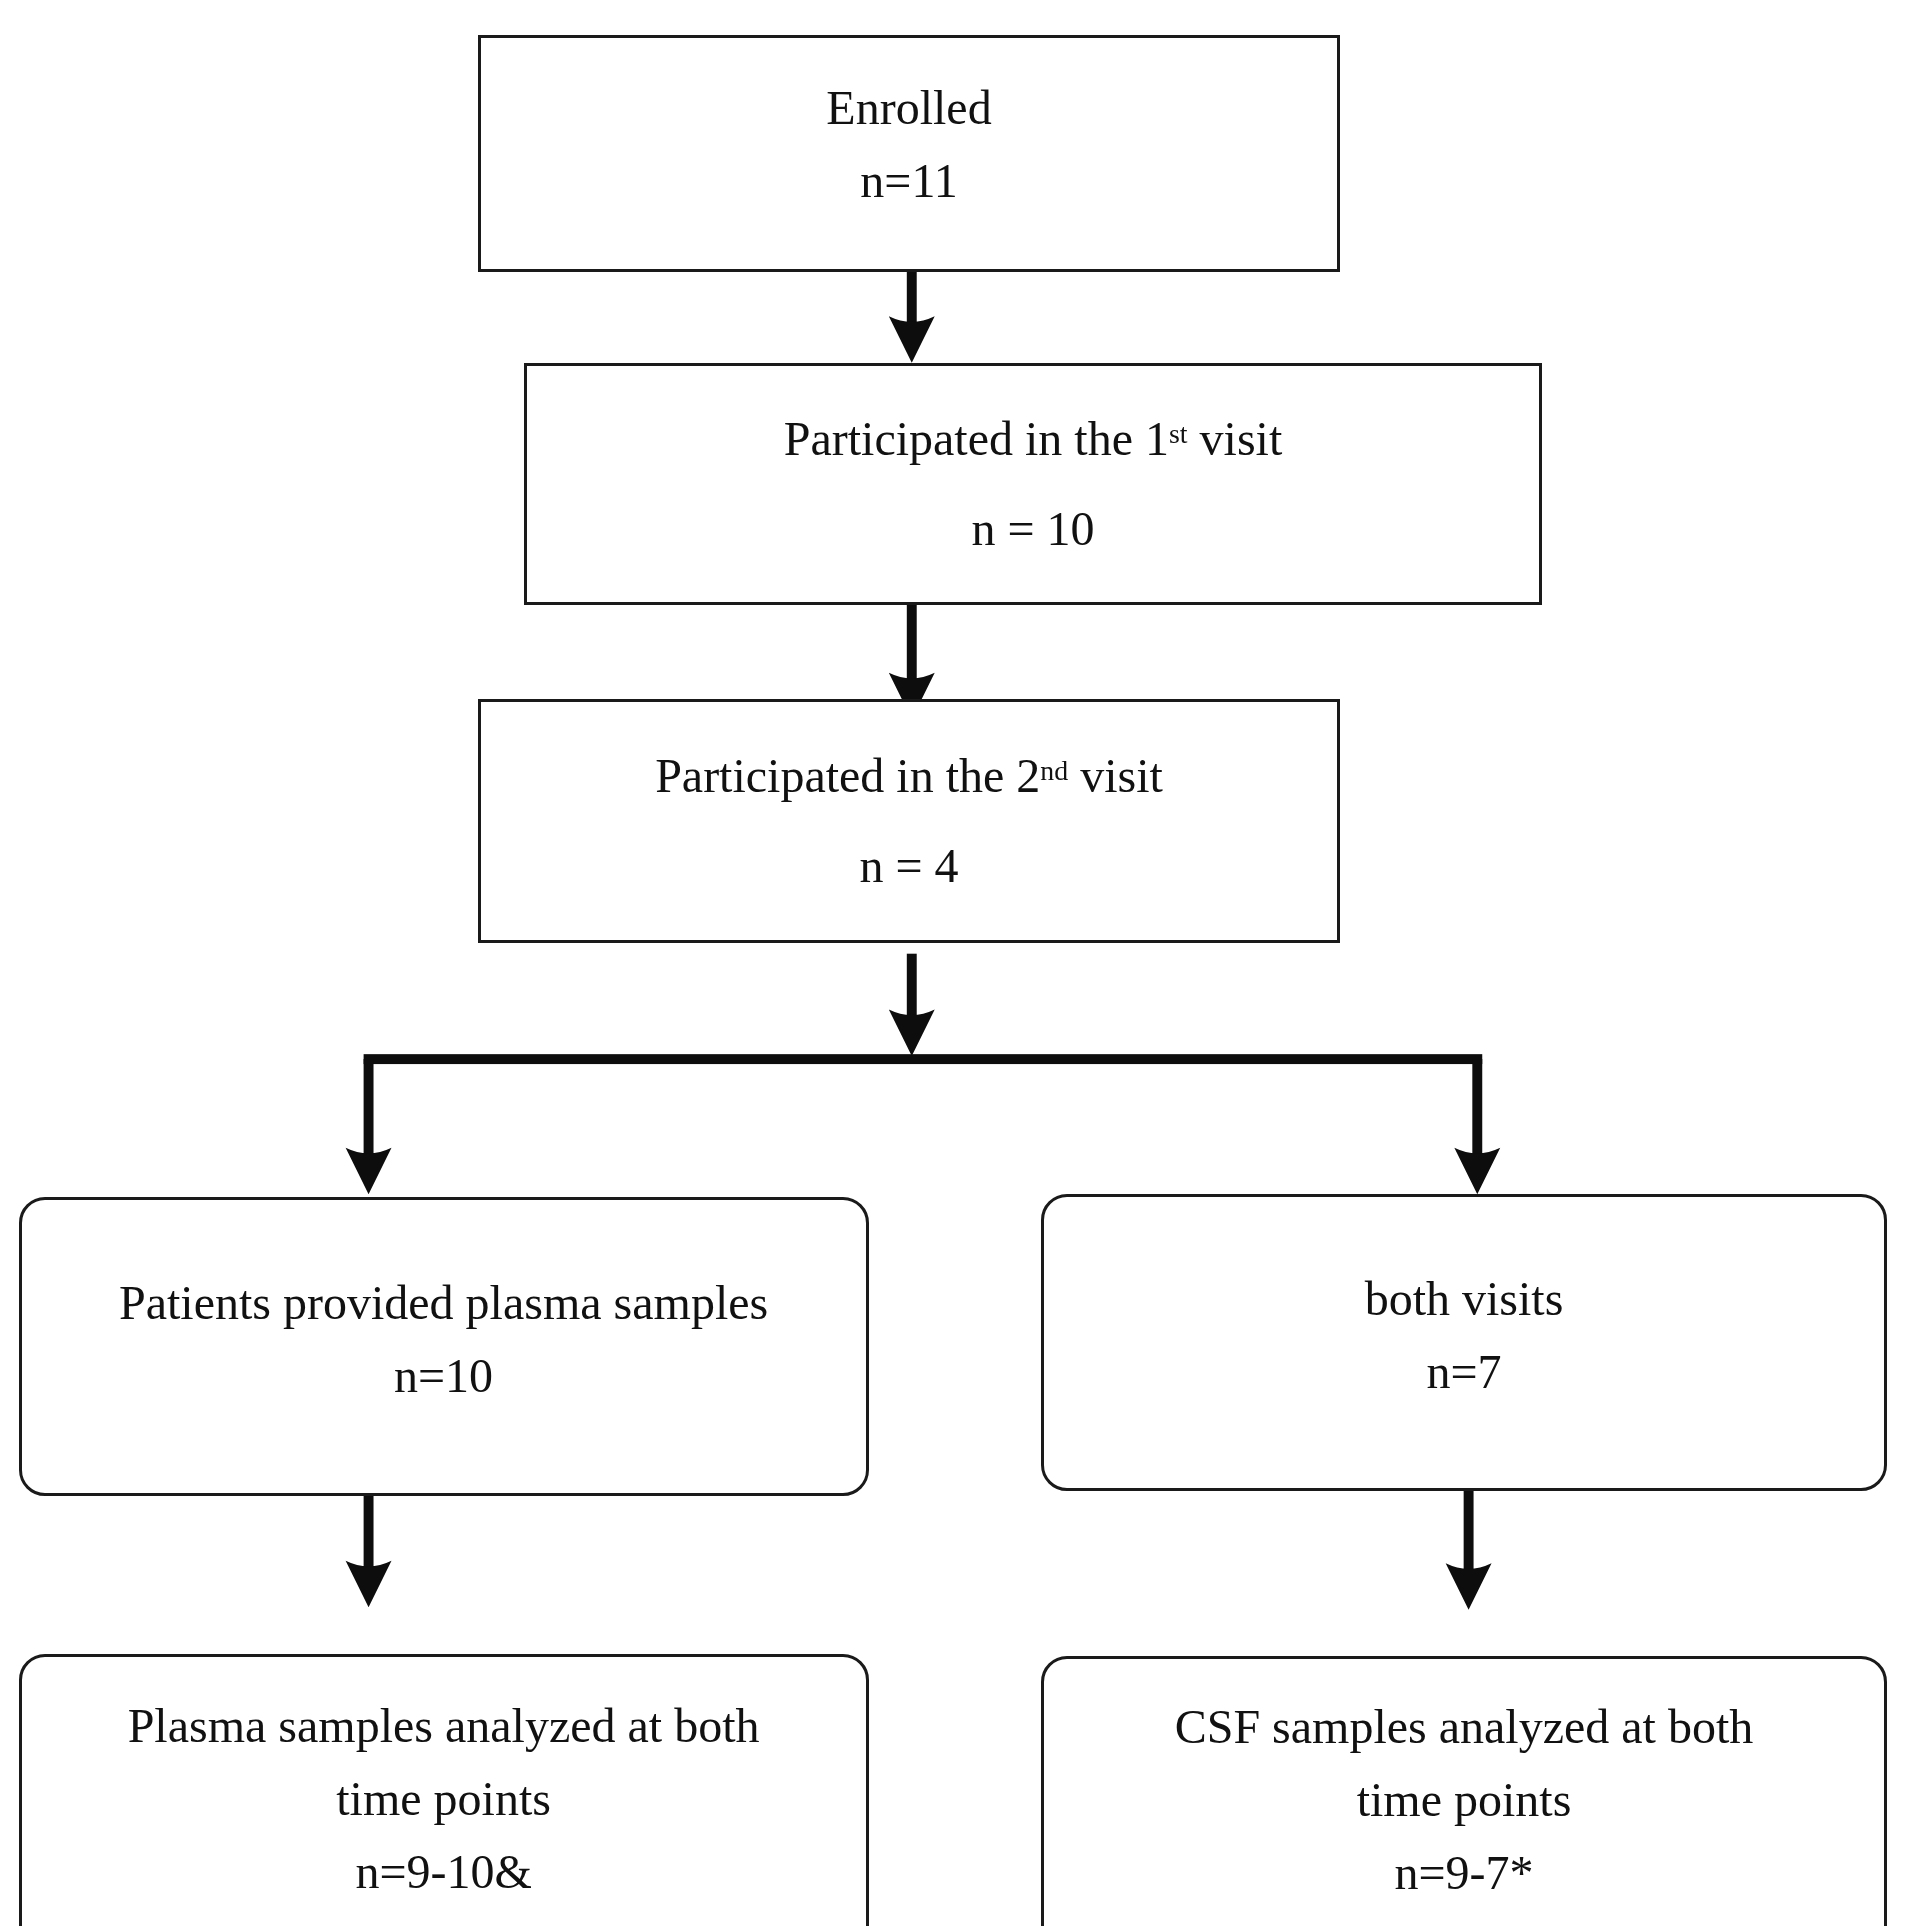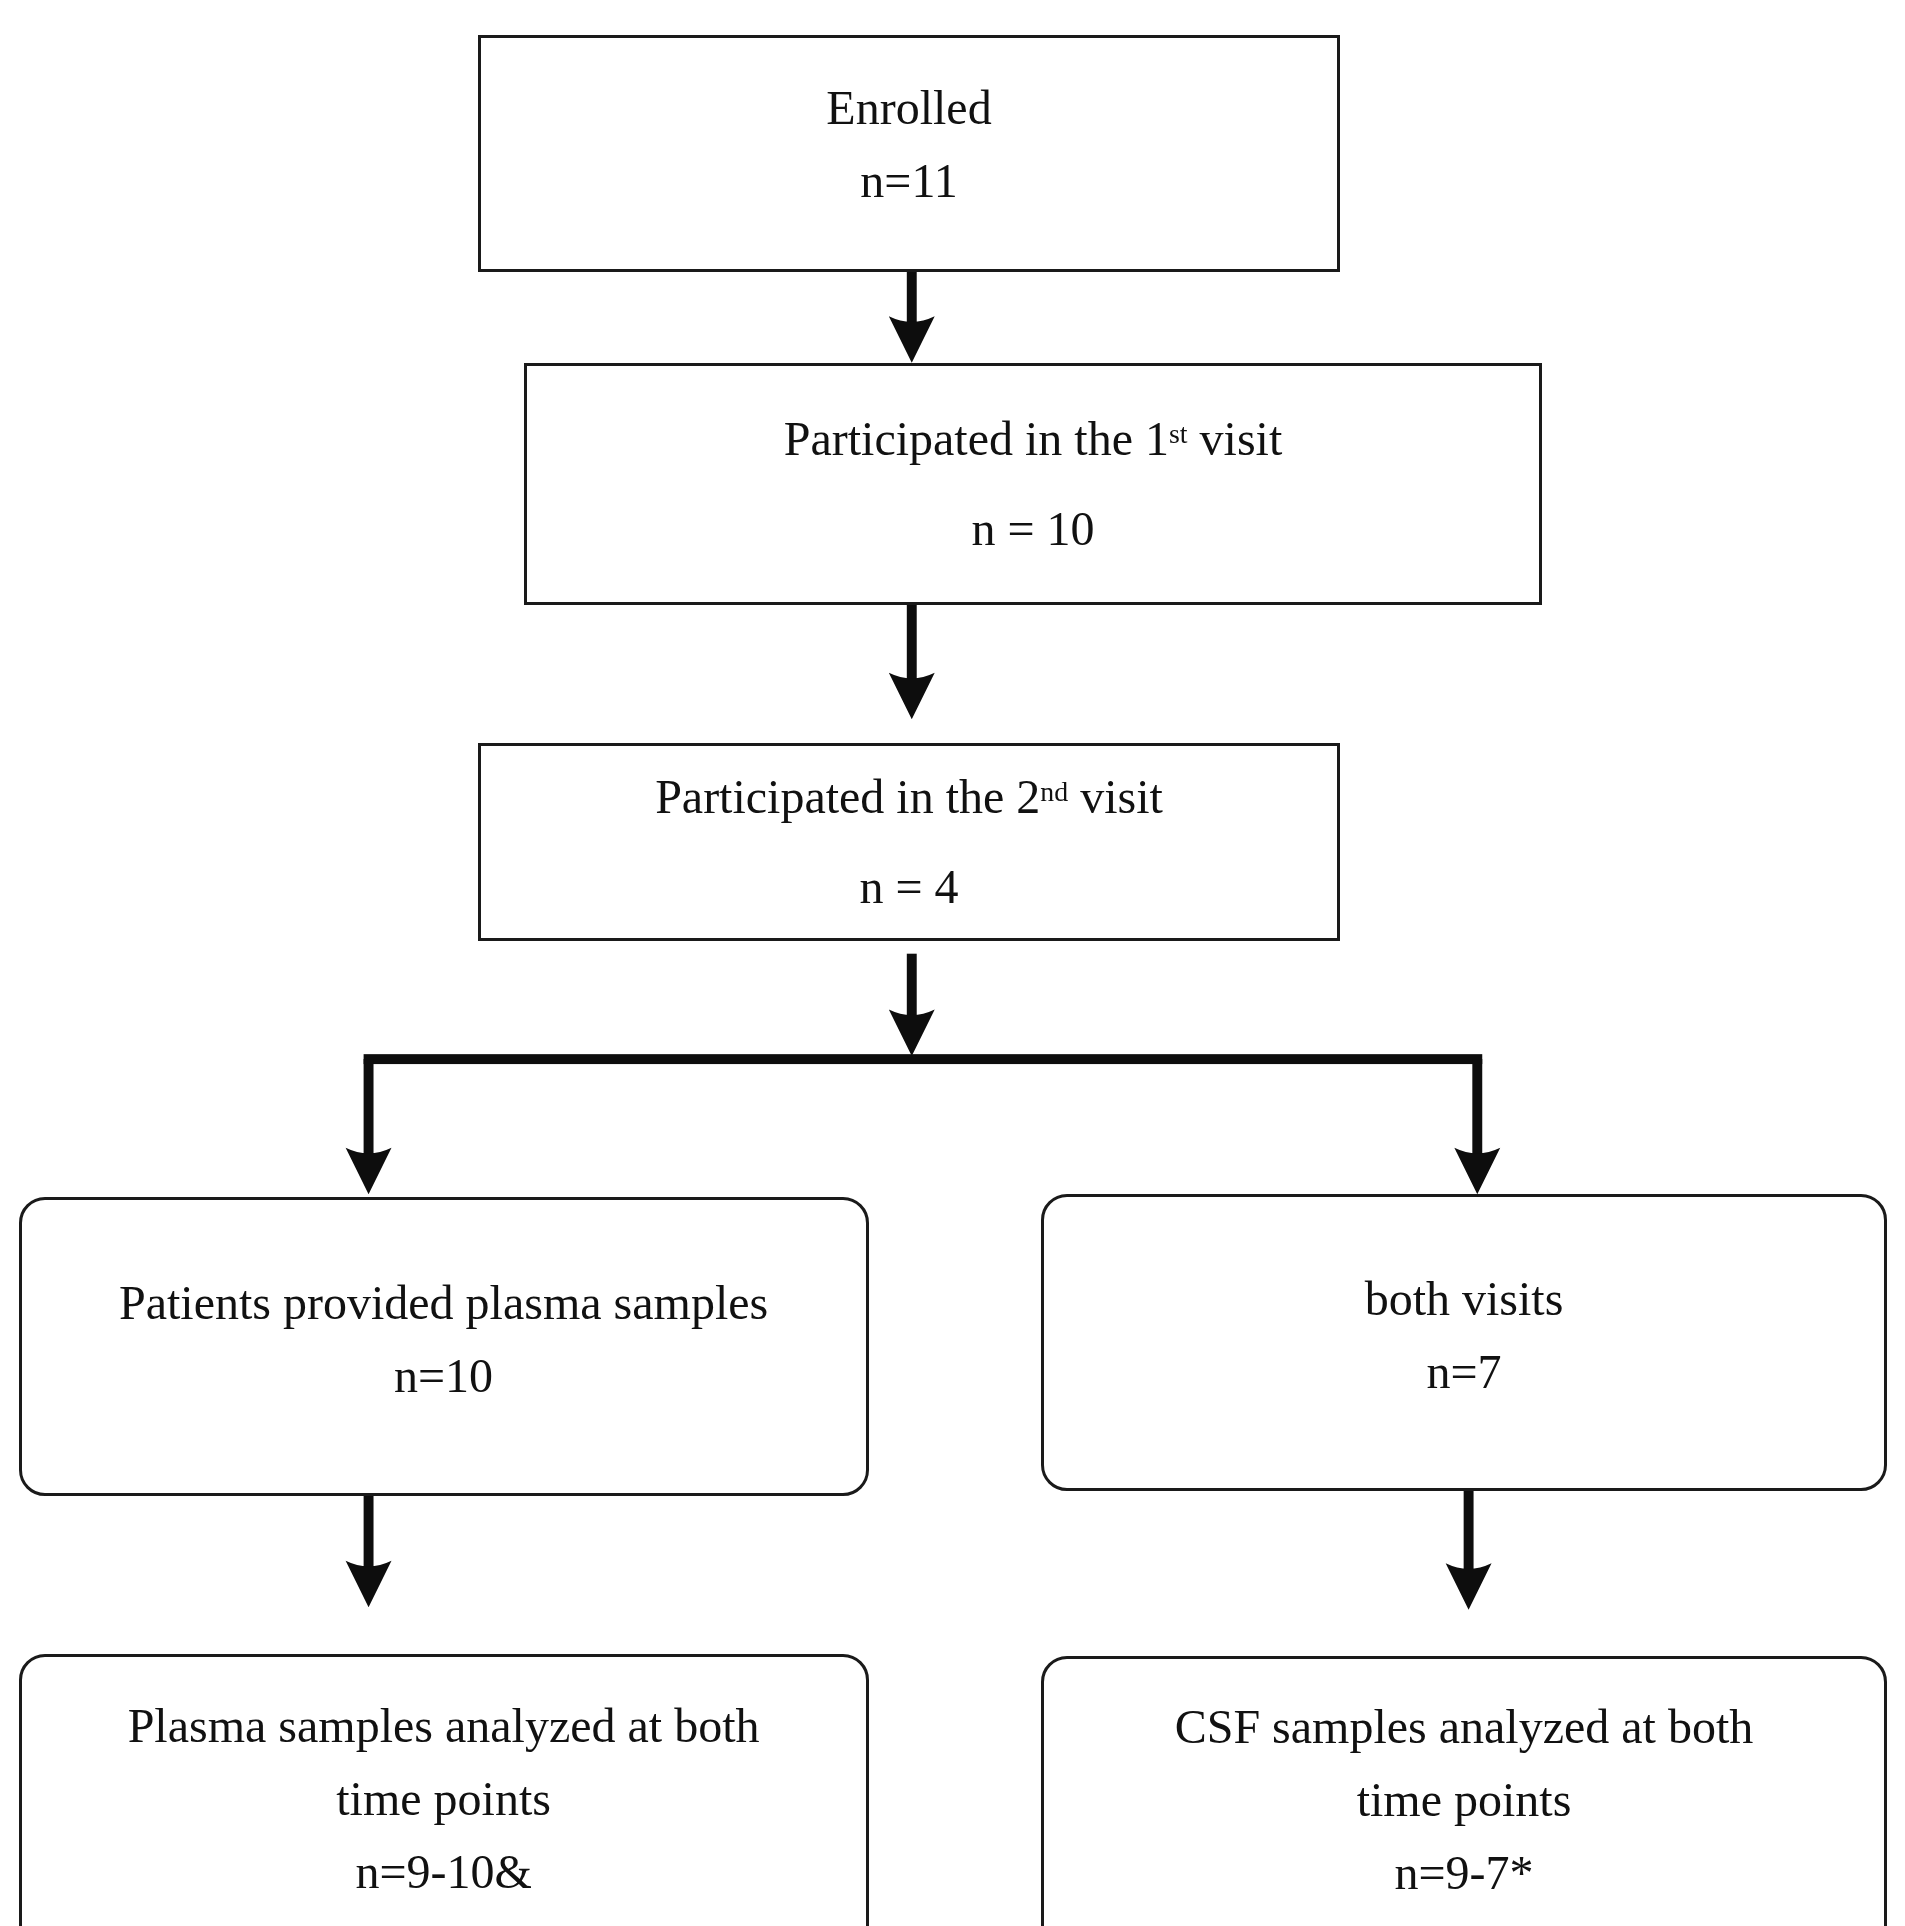--- a/index.html
+++ b/index.html
@@ -118,21 +118,21 @@
   <div class="box two-line tight" style="left:478px; top:17.4px; width:862px; height:237px;margin-top:18px;">
     <div class="line">Enrolled</div>
     <div class="line">n=11</div>
   </div>
 
   <div class="box two-line" style="left:478px; top:363px; width:1018px; height:242px;margin-left:46px;">
     <div class="line"><span>Participated in the 1</span><sup class="ord">st</sup><span> visit</span></div>
     <div class="line">n = 10</div>
   </div>
 
-  <div class="box two-line" style="left:478px; top:743px; width:862px; height:198px;">
+  <div class="box two-line" style="left:478px; top:699px; width:862px; height:244px;">
     <div class="line"><span>Participated in the 2</span><sup class="ord">nd</sup><span> visit</span></div>
     <div class="line">n = 4</div>
   </div>
 
   <div class="box three-line" style="left:18.6px; top:1197px; width:850px; height:299px;">
     <div class="line">Patients provided plasma samples</div>
     <div class="line">n=10</div>
   </div>
 
   <div class="box three-line" style="left:1041px; top:1194px; width:846px; height:297px;">

